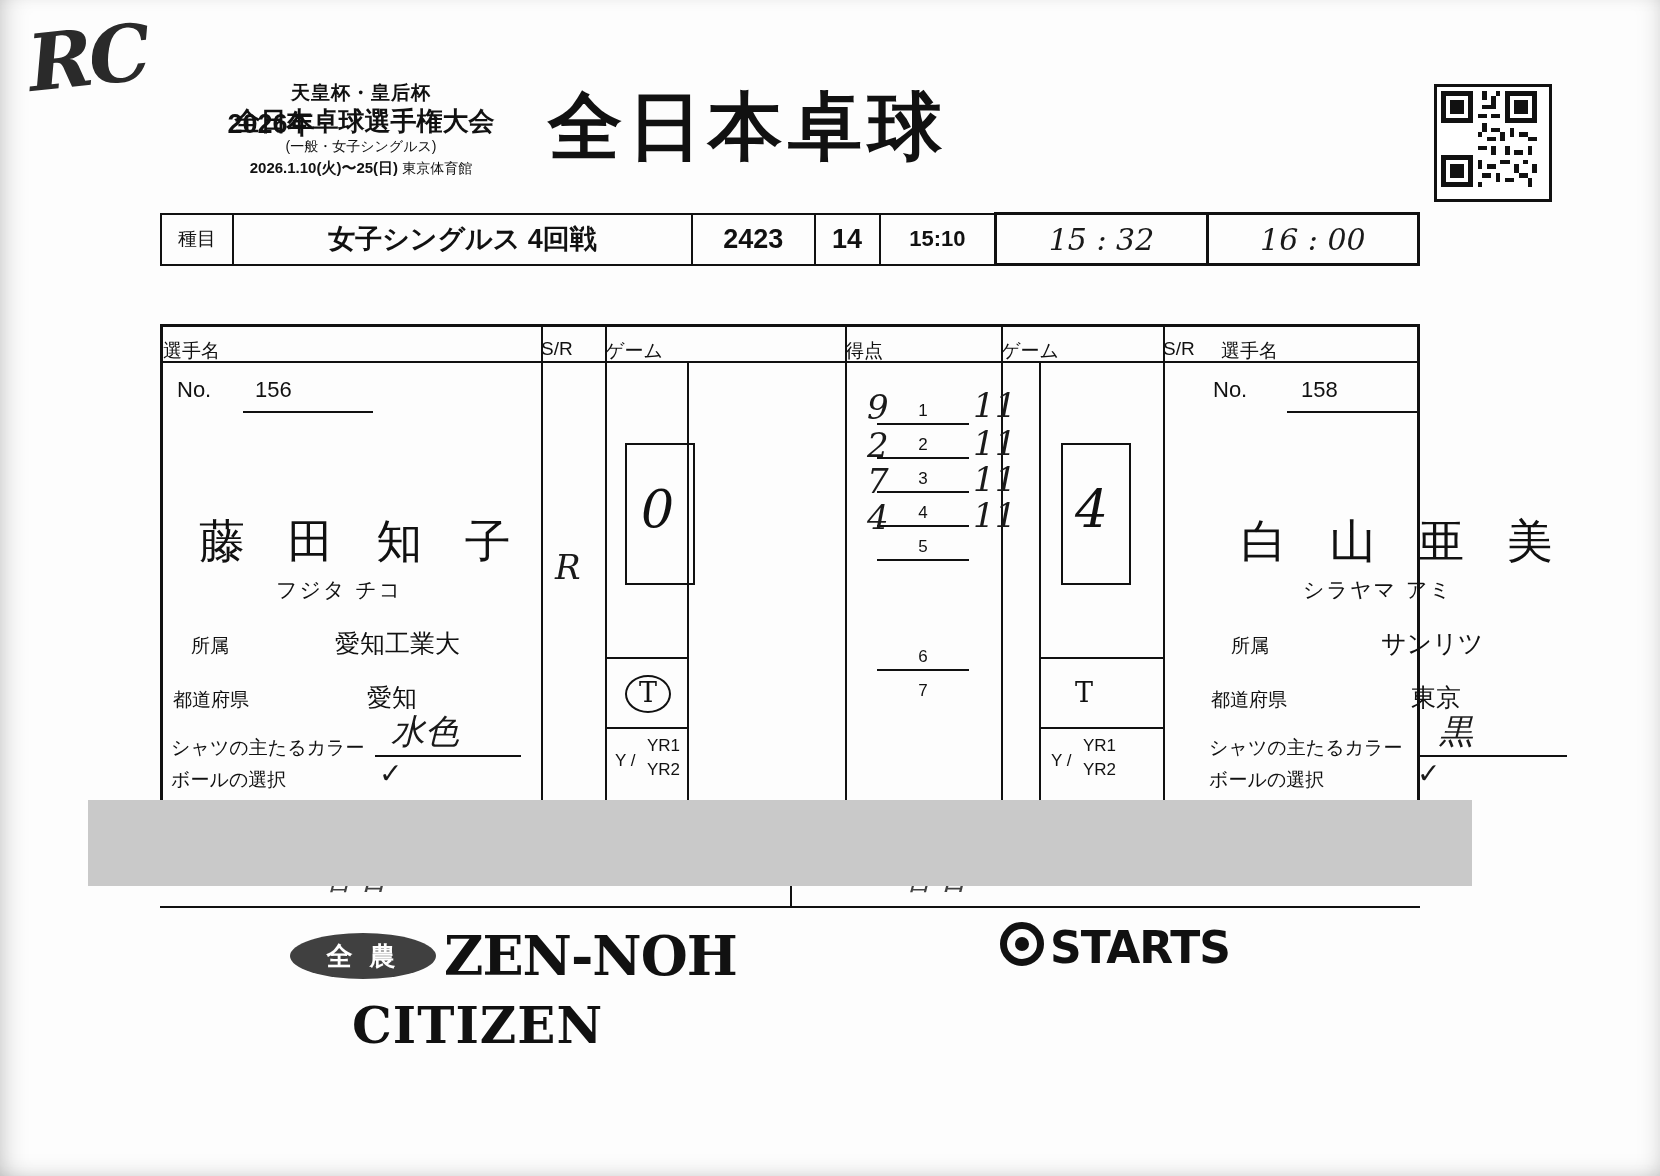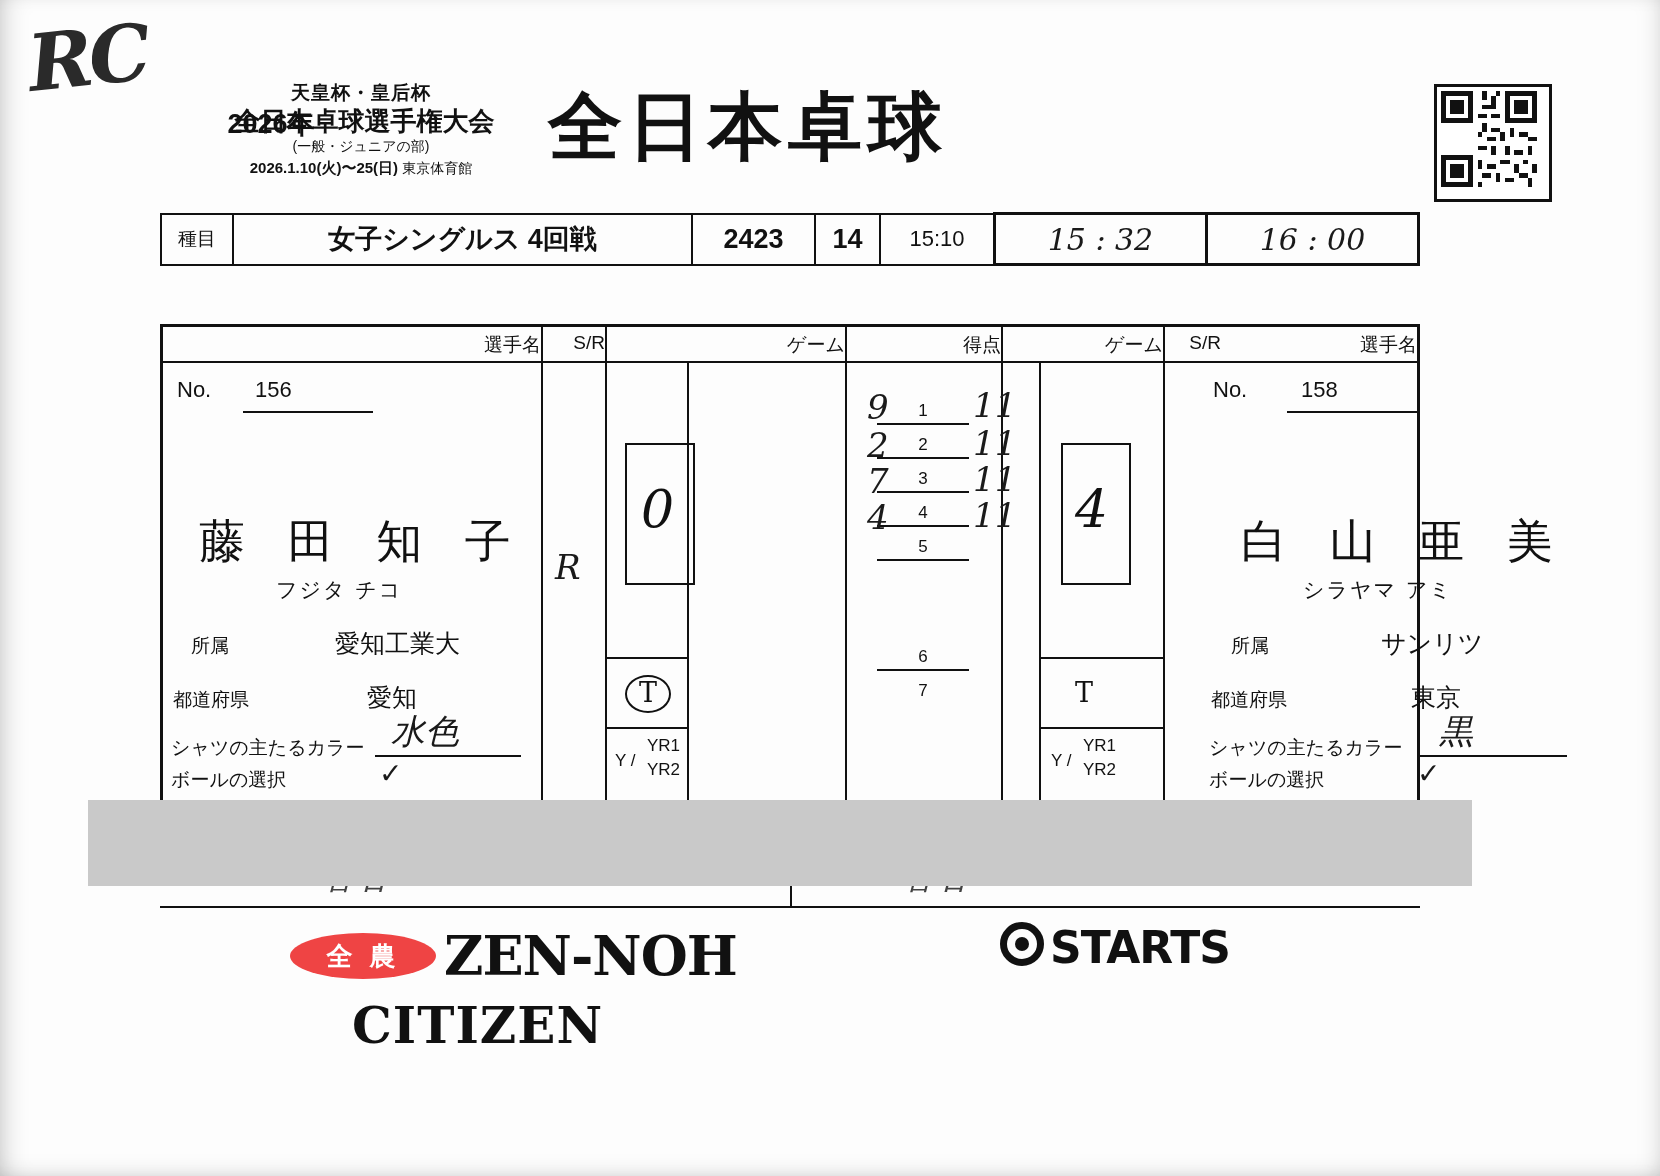--- a/index.html
+++ b/index.html
@@ -78,37 +78,37 @@
     border:2px solid #111;
     text-align:center;
     vertical-align:middle;
     font-size:20px;
     height:46px;
   }
   .info td.lbl { width:68px; font-size:19px; }
   .info td.val-date { width:455px; font-size:27px; font-weight:bold; }
   .info td.h { font-size:19px; }
   .info .big { font-size:27px; font-weight:bold; }
-  .info .mid { font-size:22px; }
+  .info .mid { font-size:22px;font-weight:bold; }
   .thickbox { border:3px solid #111 !important; }
 
   
   .card {
     position:absolute;
     left:160px; top:324px;
     width:1260px; height:484px;
     border:3px solid #111;
     box-sizing:border-box;
   }
   .vline { position:absolute; top:0; bottom:0; width:0; border-left:2px solid #111; }
   .hline { position:absolute; left:0; right:0; height:0; border-top:2px solid #111; }
 
   .chlabel {
-    position:absolute; top:5px;
-    font-size:19px; text-align:right;
+    position:absolute; top:11px;
+    font-size:19px; text-align:left;
   }
   .player { position:absolute; top:34px; bottom:0; }
   .pno { position:absolute; top:16px; font-size:22px; }
   .pno-line { position:absolute; border-bottom:2px solid #111; }
   .pname {
     position:absolute;
     font-family:"DejaVu Serif", serif;
     font-size:46px;
     letter-spacing:14px;
     white-space:nowrap;
@@ -205,21 +205,21 @@
   }
 
   
   .sponsor-zennoh {
     position:absolute;
     left:290px; top:924px;
     display:flex; align-items:center;
   }
   .zn-oval {
     width:146px; height:46px;
-    background:#ef4444; border-radius:50%;
+    background:#404040; border-radius:50%;
     color:#fff; font-size:26px; font-weight:bold;
     display:flex; align-items:center; justify-content:center;
     letter-spacing:4px;
     font-family:"DejaVu Sans", sans-serif;
   }
   .zn-text {
     margin-left:8px;
     font-family:"DejaVu Serif", serif;
     font-size:54px; font-weight:bold; letter-spacing:-1px;
   }
@@ -258,21 +258,21 @@
 <div class="sheet">
 
   <div class="rc-mark hand">RC</div>
 
   <div class="hdr-left">
     <div class="l1">天皇杯・皇后杯</div>
     <div class="l2">
       <span class="yr">2026年</span>
       &nbsp;<span>全日本卓球選手権大会</span>
     </div>
-    <div class="l3">(一般・ジュニアの部)</div>
+    <div class="l3">(一般・女子シングルス)</div>
     <div class="l4">
       <span>2026.1.10(火)〜25(日)</span>
       <span class="ven">東京体育館</span>
     </div>
   </div>
 
   <div class="hdr-title">全日本卓球</div>
 
   <div class="qr">
     <svg width="96" height="96" viewBox="0 0 21 21" shape-rendering="crispEdges">

